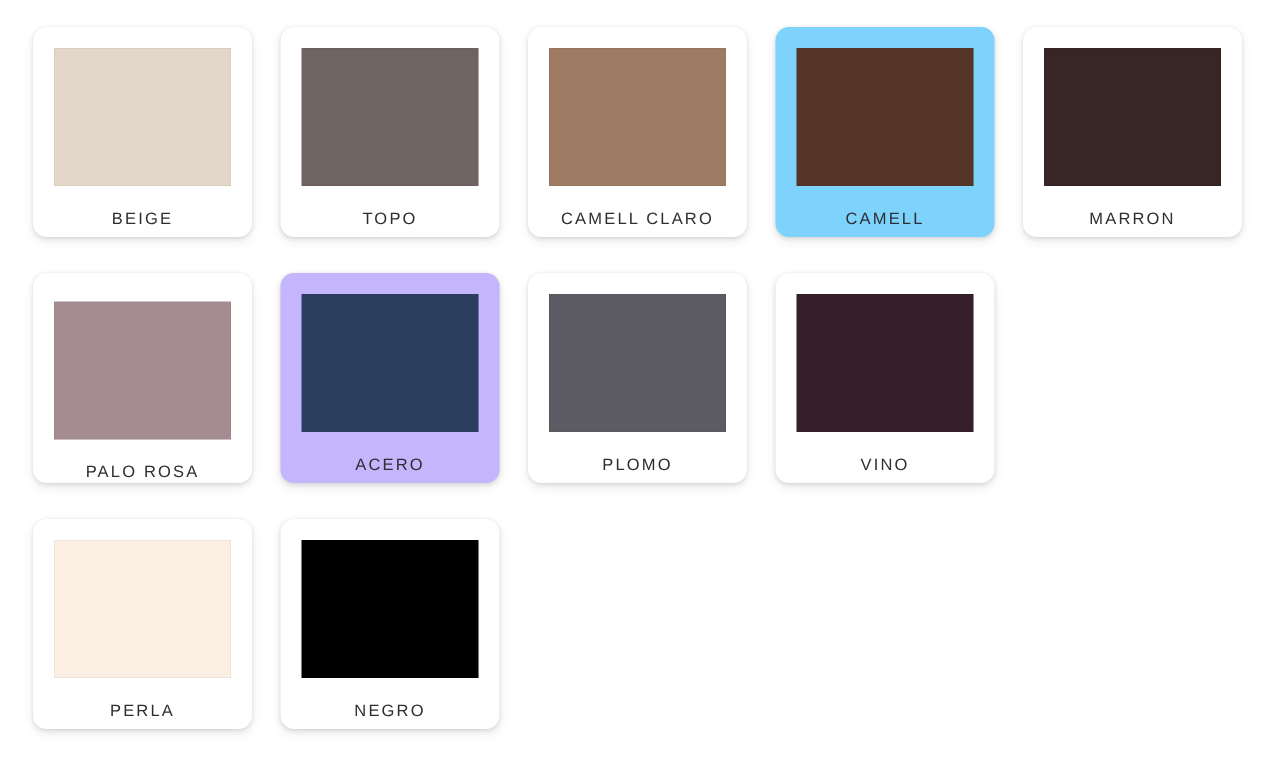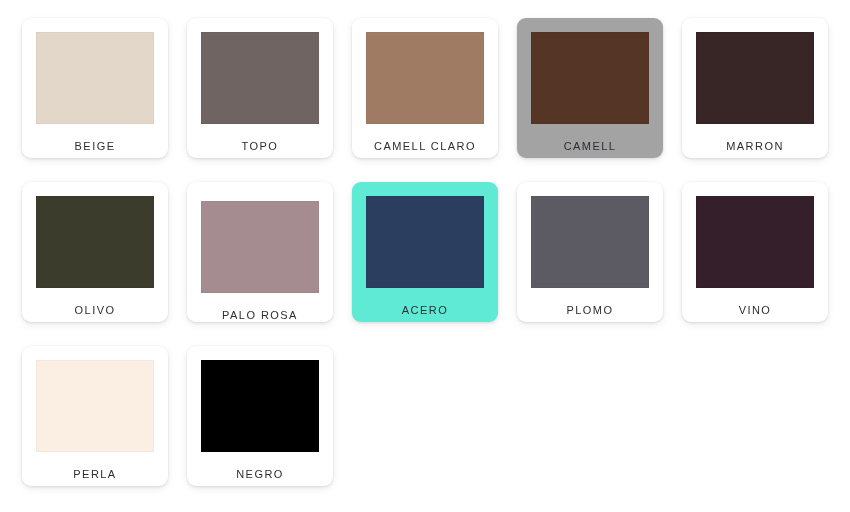--- a/index.html
+++ b/index.html
@@ -83,39 +83,35 @@
           <div class="swatch-label" style="color: rgb(45, 45, 50);">BEIGE</div>
         </div>
         <div class="color-card" style="background: rgb(255, 255, 255);">
           <div class="swatch" style="background: rgb(111, 100, 97);"></div>
           <div class="swatch-label" style="color: rgb(45, 45, 50);">TOPO</div>
         </div>
         <div class="color-card" style="background: rgb(255, 255, 255);">
           <div class="swatch" style="background: rgb(160, 123, 100);"></div>
           <div class="swatch-label" style="color: rgb(45, 45, 50);">CAMELL CLARO</div>
         </div>
-        <div class="color-card" style="background: #a3a3a3; align-items: center;">
+        <div class="color-card" style="background: #7dd3fc; align-items: center;">
           <div class="swatch" style="background: rgb(85, 54, 38);"></div>
           <div class="swatch-label" style="color: rgb(45, 45, 50);">CAMELL</div>
         </div>
         <div class="color-card" style="background: rgb(255, 255, 255);">
           <div class="swatch" style="background: rgb(56, 37, 38);"></div>
           <div class="swatch-label" style="color: rgb(45, 45, 50);">MARRON</div>
         </div>
       </div>
       <div class="grid-row">
-        <div class="color-card" style="background: rgb(255, 255, 255);">
-          <div class="swatch" style="background: rgb(59, 60, 44);"></div>
-          <div class="swatch-label" style="color: rgb(45, 45, 50);">OLIVO</div>
-        </div>
         <div class="color-card" style="background: rgb(255, 255, 255); justify-content: flex-end;">
           <div class="swatch" style="background: rgb(165, 140, 145);"></div>
           <div class="swatch-label" style="color: rgb(45, 45, 50);">PALO ROSA</div>
         </div>
-        <div class="color-card" style="background: #5eead4;">
+        <div class="color-card" style="background: #c4b5fd;">
           <div class="swatch" style="background: rgb(44, 62, 96);"></div>
           <div class="swatch-label" style="color: rgb(45, 45, 50);">ACERO</div>
         </div>
         <div class="color-card" style="background: rgb(255, 255, 255);">
           <div class="swatch" style="background: rgb(92, 91, 99);"></div>
           <div class="swatch-label" style="color: rgb(45, 45, 50);">PLOMO</div>
         </div>
         <div class="color-card" style="background: rgb(255, 255, 255);">
           <div class="swatch" style="background: rgb(52, 31, 43);"></div>
           <div class="swatch-label" style="color: rgb(45, 45, 50);">VINO</div>

